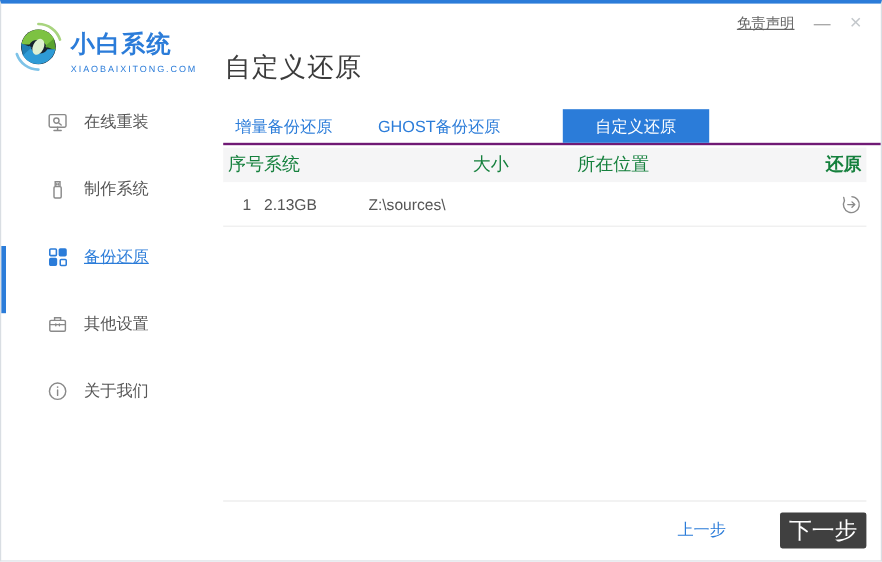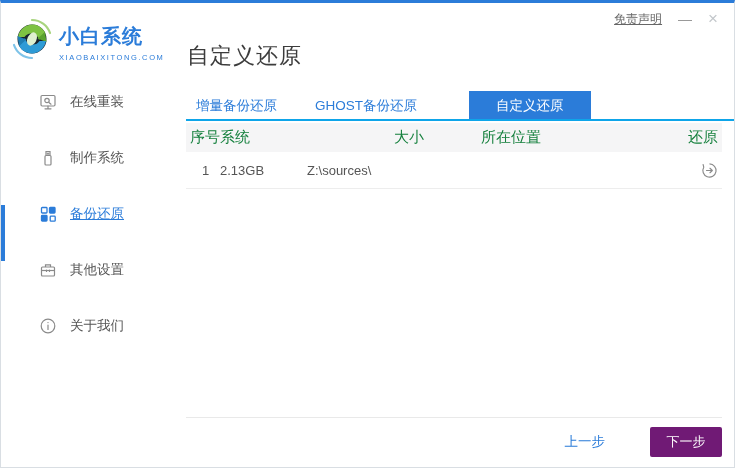--- a/index.html
+++ b/index.html
@@ -22,39 +22,39 @@
   .side-item{ height:56px; display:flex; padding-left:38px; cursor:pointer; position:relative; }
   .side-item .icon{ width:18px; height:18px; margin-right:13px; flex:0 0 18px; }
   .side-item .lbl{ font-size:13.5px; color:#555; }
   .side-item.active .lbl{ color:#2B7CD9;text-decoration:underline; }
   .side-item.active::before{
     content:""; position:absolute; left:0; top:0; width:4px; height:56px; background:#2B7CD9;
   }
   .icon svg{ display:block; }
   
   .page-title{ position:absolute; left:186px; top:38px; font-size:22px; color:#3c3c3c; letter-spacing:1px; }
-  .tabbar{ position:absolute; left:185px; right:0; top:88px; height:30px; border-bottom:2px solid #0ea5e9; display:flex; align-items:stretch; }
+  .tabbar{ position:absolute; left:185px; right:0; top:88px; height:30px; border-bottom:2px solid #701a75; display:flex; align-items:stretch; }
   .tab{ line-height:30px; font-size:13.5px; color:#2B7CD9; cursor:pointer; padding:0 10px; margin-right:18px; white-space:nowrap; }
   .tab.active{ background:#2B7CD9; color:#fff; padding:0 27px; margin-left:24px; margin-right:0; }
   
   .table{ position:absolute; left:185px; right:12px; top:120px; }
   .thead{ display:flex; align-items:center; height:29px; background:#f5f5f6; font-size:15px; color:#15803d; }
   .trow{ display:flex; align-items:center; height:37px; font-size:13px; color:#555; border-bottom:1px solid #ededed; background:#fff; }
   .c1{ width:34px; padding-left:4px; }
   .trow .c1{ padding-left:16px; }
   .c2{ width:174px; }
   .c3{ width:87px; }
   .c4{ flex:1; }
-  .c5{ width:60px; text-align:left; padding-right:4px; display:flex; justify-content:flex-end; align-items:center; }
+  .c5{ width:60px; text-align:left; padding-right:4px; display:flex; justify-content:flex-end; align-items:center;font-weight:bold; }
   .restore-btn{ width:17px; height:17px; cursor:pointer; }
   
   .footer-line{ position:absolute; left:185px; right:12px; top:414px; border-top:1px solid #e9e9e9; }
   .footer{ position:absolute; right:12px; top:424px; display:flex; align-items:center; gap:45px; }
   .prev-btn{ font-size:13.5px; color:#2B7CD9; cursor:pointer; }
-  .next-btn{ width:72px; height:30px; background:#701a75; color:#fff; font-size:13px; border:none;
+  .next-btn{ width:72px; height:30px; background:#404040; color:#fff; font-size:19px; border:none;
              border-radius:2px; cursor:pointer; font-family:Liberation Mono, monospace; }
 </style>
 </head>
 <body>
 
 <div class="window">
 
   <svg class="logo" viewBox="0 0 46 46">
     <path d="M23 4 A19 19 0 0 1 41 17" fill="none" stroke="#a8d47e" stroke-width="2.2" stroke-linecap="round"></path>
     <path d="M23 42 A19 19 0 0 1 5 29" fill="none" stroke="#7ec3e8" stroke-width="2.2" stroke-linecap="round"></path>

